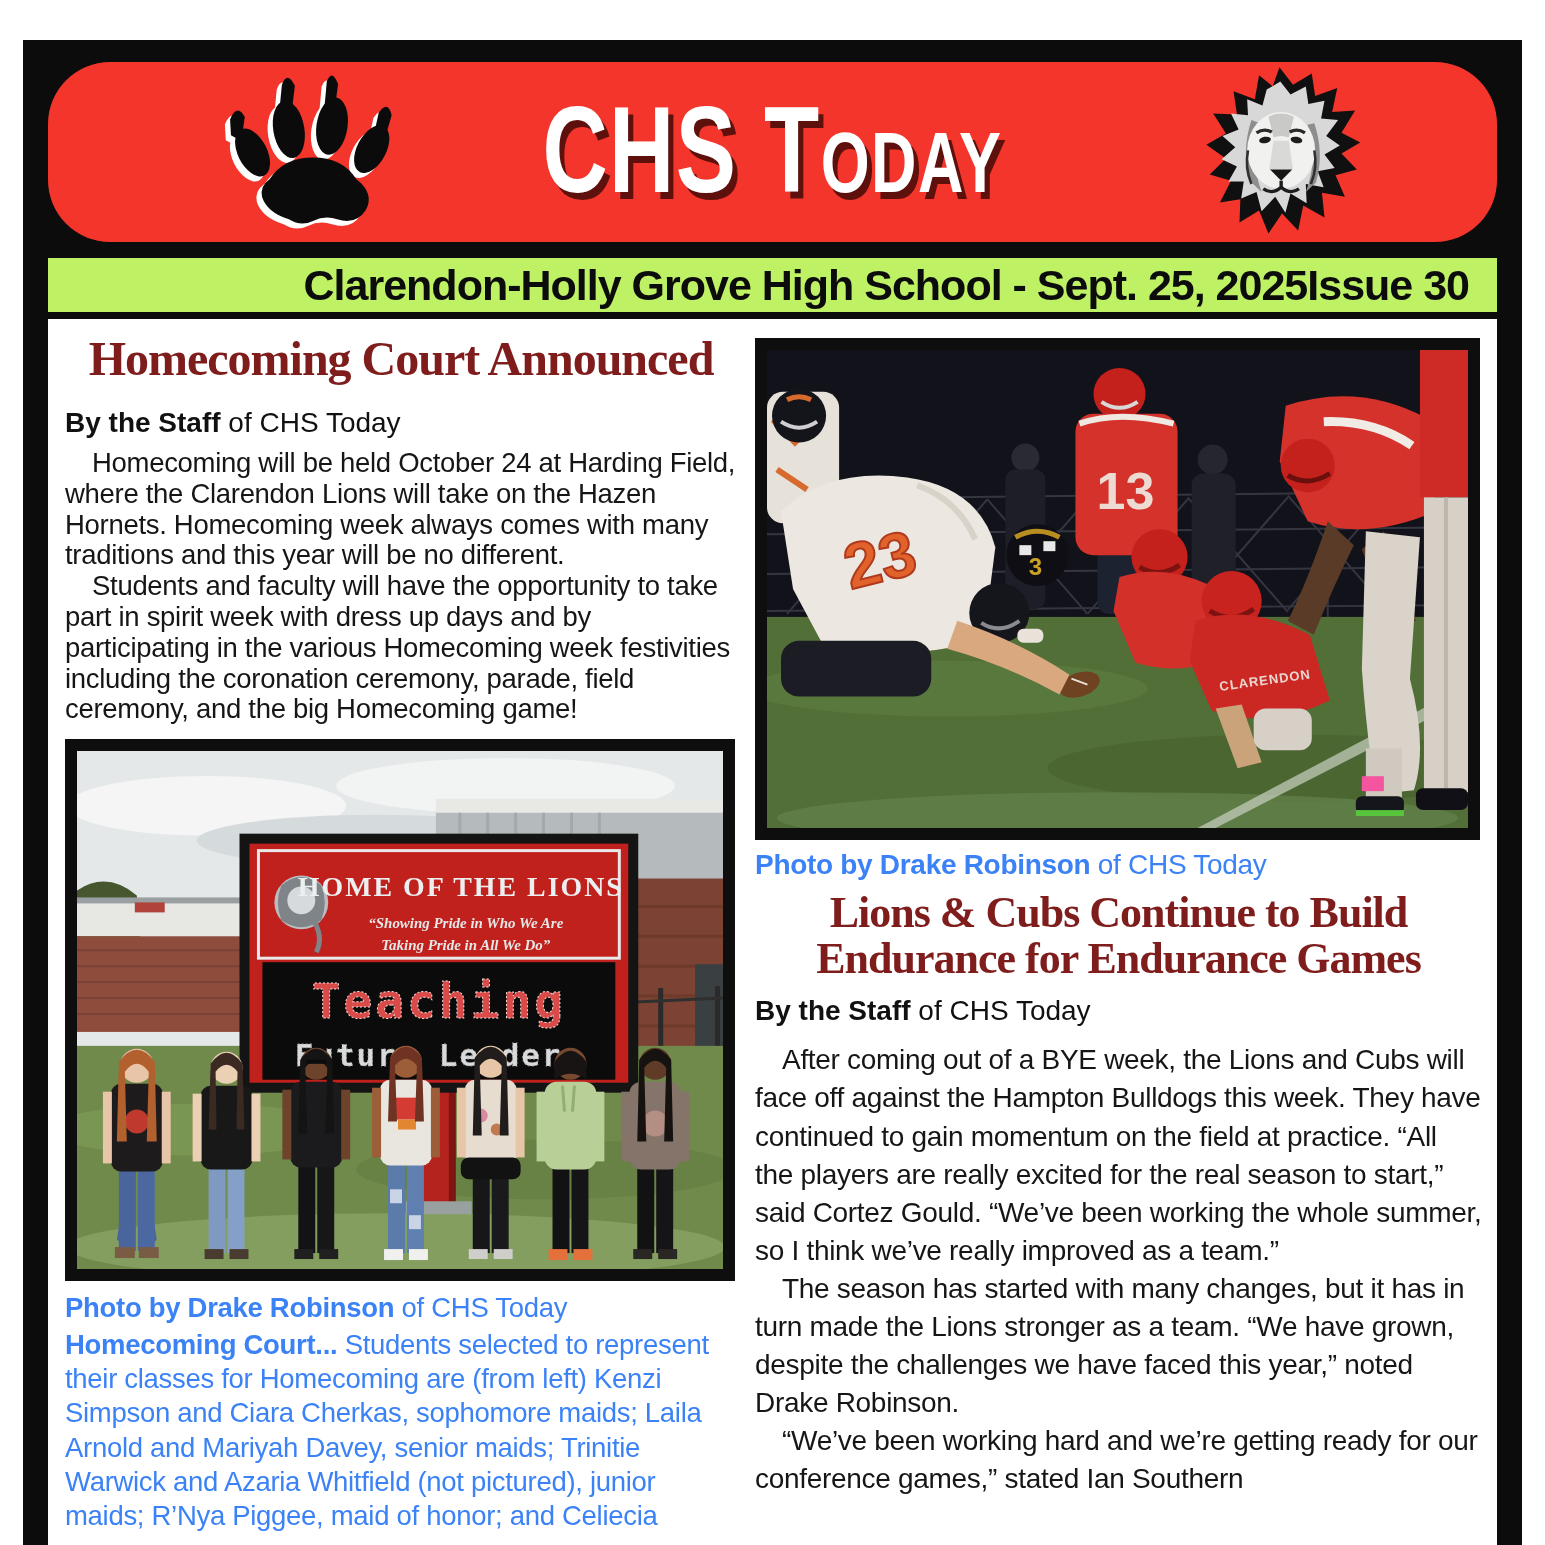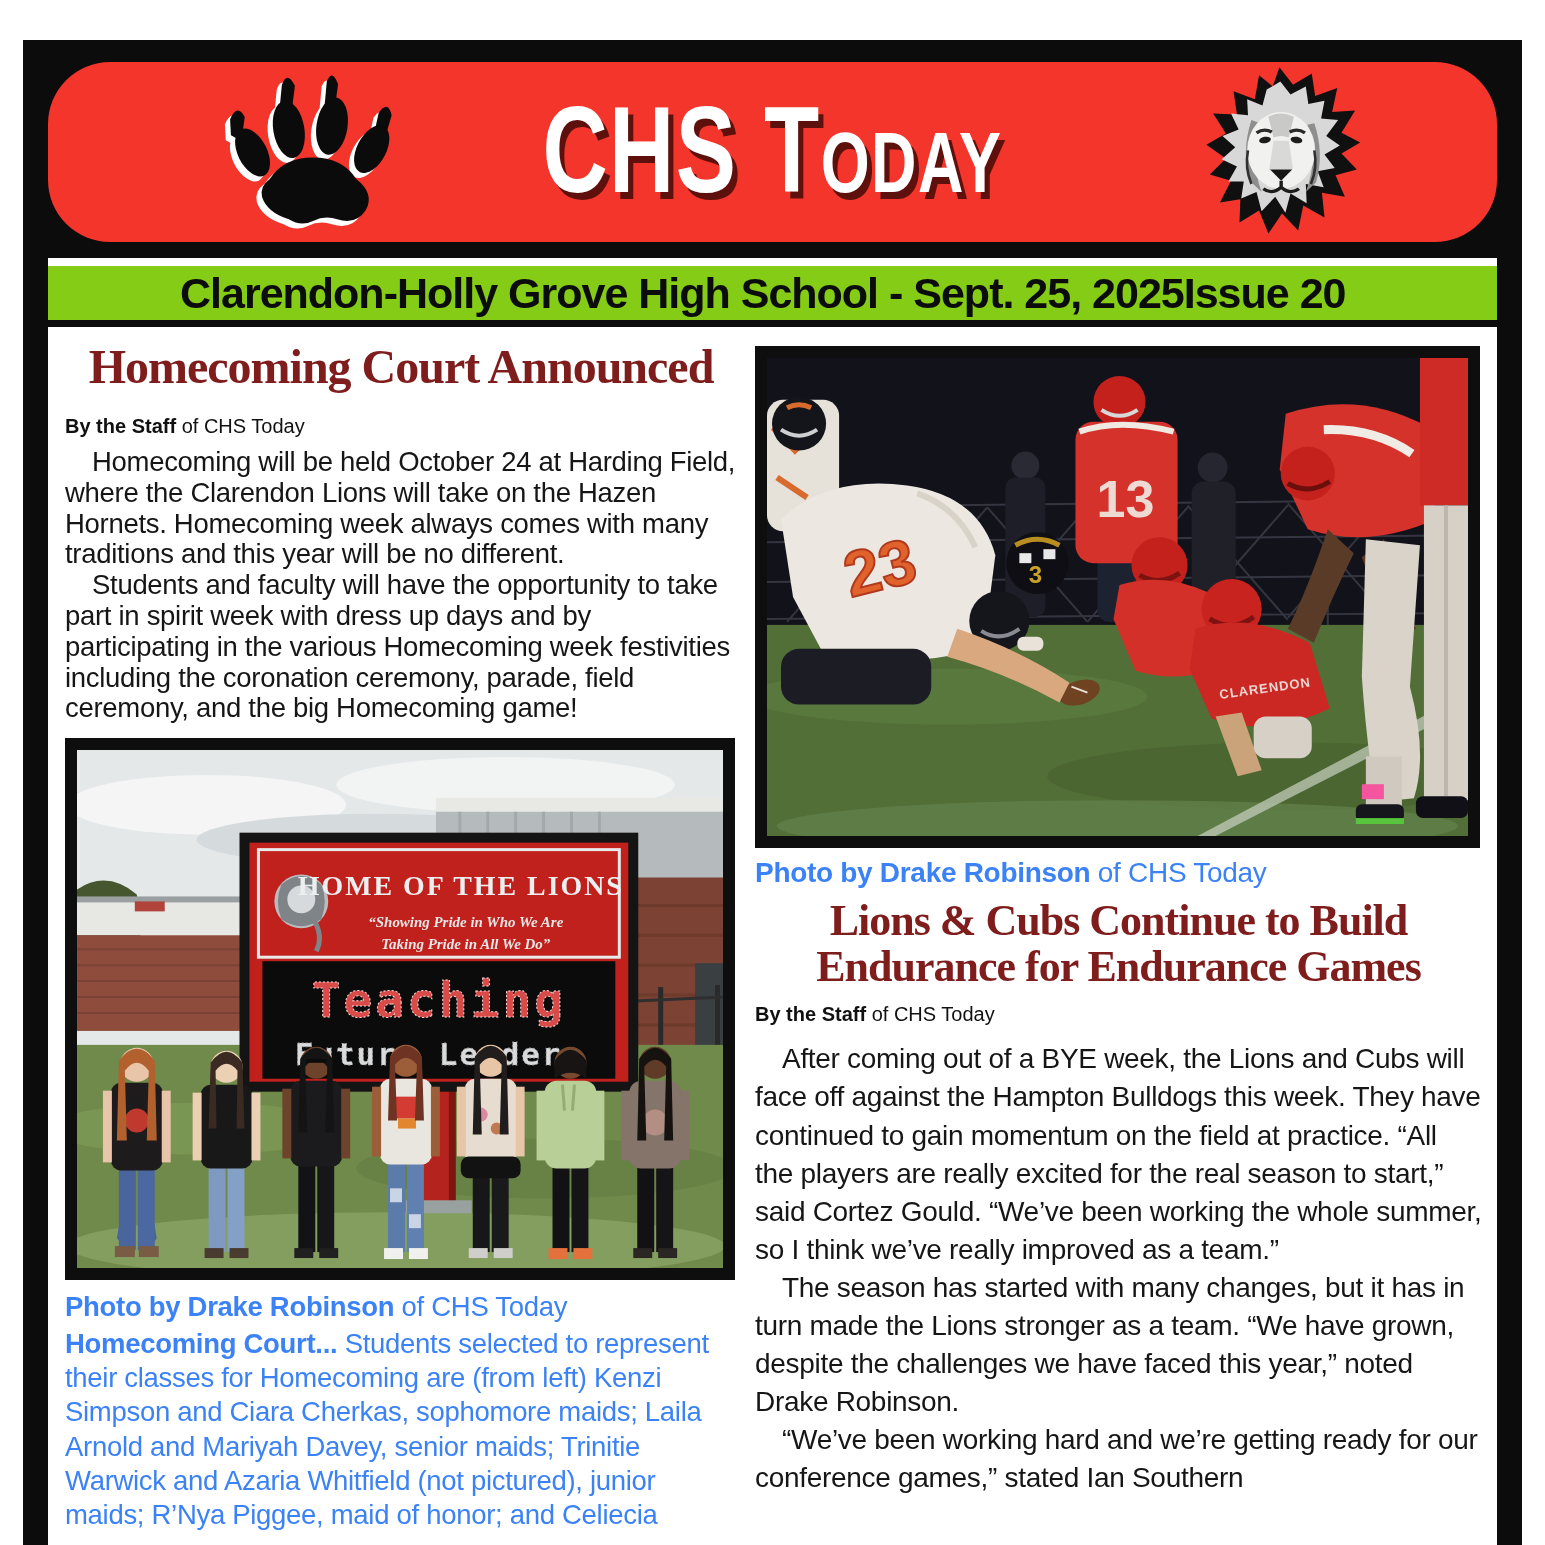--- a/index.html
+++ b/index.html
@@ -12,37 +12,37 @@
   .masthead{position:relative;height:196px;background:#0c0c0c;}
   .red-pill{position:relative;height:180px;background:#f4352c;border-radius:62px;overflow:hidden;}
   .masthead-title{position:absolute;left:0;top:0;width:100%;height:180px;line-height:176px;
         text-align:center;color:#ffffff;font-weight:bold;font-size:122px;
         font-variant:small-caps;letter-spacing:2px;transform:scaleX(0.74);
         text-shadow:7px 7px 0 #5e110c;}
   .paw-wrap{position:absolute;left:170px;top:8px;width:190px;height:165px;}
   .lion-wrap{position:absolute;right:130px;top:2px;width:170px;height:176px;}
 
   
-  .subtitle-bar{height:61px;background:#84cc16;border-bottom:7px solid #0c0c0c;
-        display:flex;align-items:center;justify-content:flex-start;
-        padding:0 28px 0 132px;box-sizing:border-box;margin-top:8px;}
+  .subtitle-bar{height:61px;background:#bef264;border-bottom:7px solid #0c0c0c;
+        display:flex;align-items:center;justify-content:flex-end;
+        padding:0 28px 0 132px;box-sizing:border-box;}
   .subtitle-bar .school{font-weight:bold;font-size:43px;letter-spacing:-1px;color:#0c0c0c;}
   .subtitle-bar .issue{font-weight:bold;font-size:43px;letter-spacing:-1px;color:#0c0c0c;}
 
   
   .content{display:flex;gap:18px;padding:0 15px 0 17px;}
   .col-left{width:672px;flex:0 0 672px;}
   .col-right{width:727px;flex:0 0 727px;}
 
   .headline{font-family:"Liberation Serif",serif;font-weight:bold;color:#7f1d1d;
         text-align:center;letter-spacing:-1px;}
   .headline.left{font-size:48px;line-height:1.0;margin:16px 0 0 0;}
   .headline.right{font-size:44px;line-height:1.05;margin:8px 0 0 0;}
 
-  .byline{font-size:20px;margin:24px 0 0 0;color:#111;}
+  .byline{font-size:28px;margin:24px 0 0 0;color:#111;}
   .byline .b{font-weight:bold;}
   .col-right .byline{margin-top:13px;}
 
   .bodytext{margin-top:9px;}
   .bodytext p{margin:0;font-size:27.5px;line-height:1.12;letter-spacing:-0.3px;
         text-indent:27px;color:#161616;}
   .col-right .bodytext{margin-top:14px;}
   .col-right .bodytext p{line-height:1.36;font-size:28px;}
 
   .photo-frame{border:12px solid #0e0e0e;background:#222;}
@@ -112,21 +112,21 @@
               <path d="M99,146 L99,154 M99,154 Q88,164 78,156 M99,154 Q110,164 120,156" stroke="#1d1d1d" stroke-width="4" fill="none"></path>
               <path d="M60,108 Q56,130 64,150" stroke="#303030" stroke-width="3" fill="none"></path>
               <path d="M138,108 Q142,130 134,150" stroke="#303030" stroke-width="3" fill="none"></path>
             </svg>
           </div>
         </div>
       </div>
 
       <div class="subtitle-bar">
         <span class="school">Clarendon-Holly Grove High School - Sept. 25, 2025</span>
-        <span class="issue">Issue 20</span>
+        <span class="issue">Issue 30</span>
       </div>
 
       <div class="content">
 
         <div class="col-left">
           <h1 class="headline left">Homecoming Court Announced</h1>
 
           <p class="byline"><span class="b">By the Staff</span><span> of CHS Today</span></p>
 
           <div class="bodytext">

